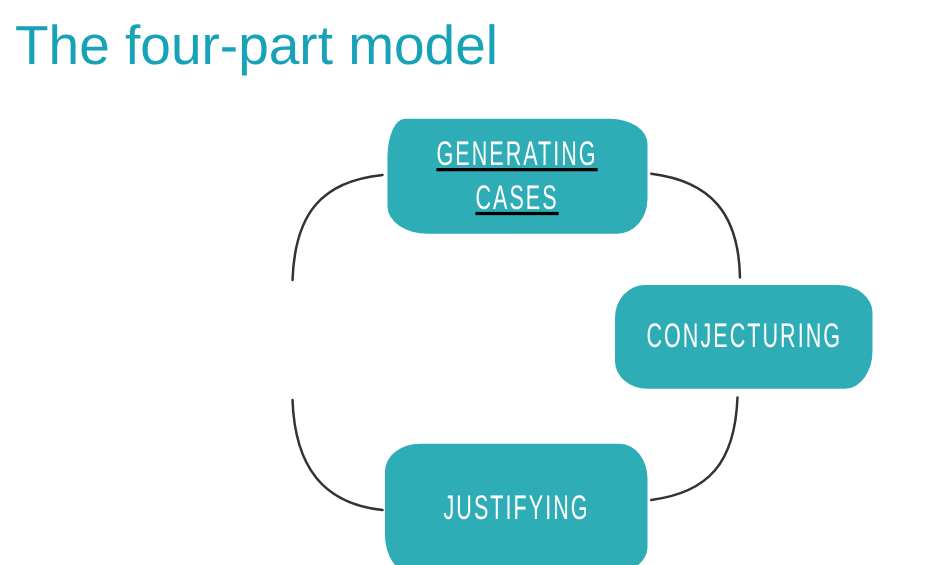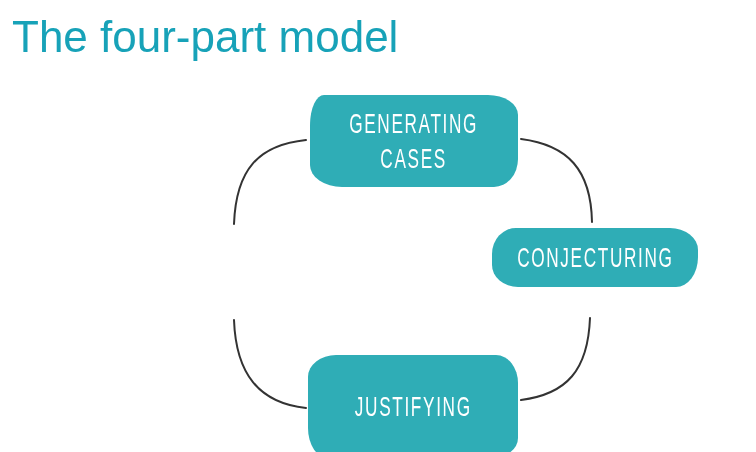--- a/index.html
+++ b/index.html
@@ -40,27 +40,28 @@
   .node{
     position:absolute;
     background:var(--teal);
     display:flex;
     align-items:center;
     justify-content:center;
   }
   .node-generating{
     left:310px;top:95px;width:208px;height:92px;
     border-radius:14px 30px 24px 32px / 30px 20px 28px 22px;
+    text-decoration:underline;
   }
   .node-concluding{
     left:130px;top:232px;width:207px;height:81px;
     border-radius:26px 30px 20px 24px / 24px 28px 26px 20px;
   }
   .node-conjecturing{
-    left:492px;top:228px;width:206px;height:59px;
+    left:492px;top:228px;width:206px;height:83px;
     border-radius:24px 28px 22px 26px / 26px 22px 30px 22px;
   }
   .node-justifying{
     left:308px;top:355px;width:210px;height:103px;
     border-radius:28px 22px 26px 20px / 22px 28px 20px 30px;
   }
   .node-label{
     text-align:center;
     color:var(--node-text);
     font-size:21px;

